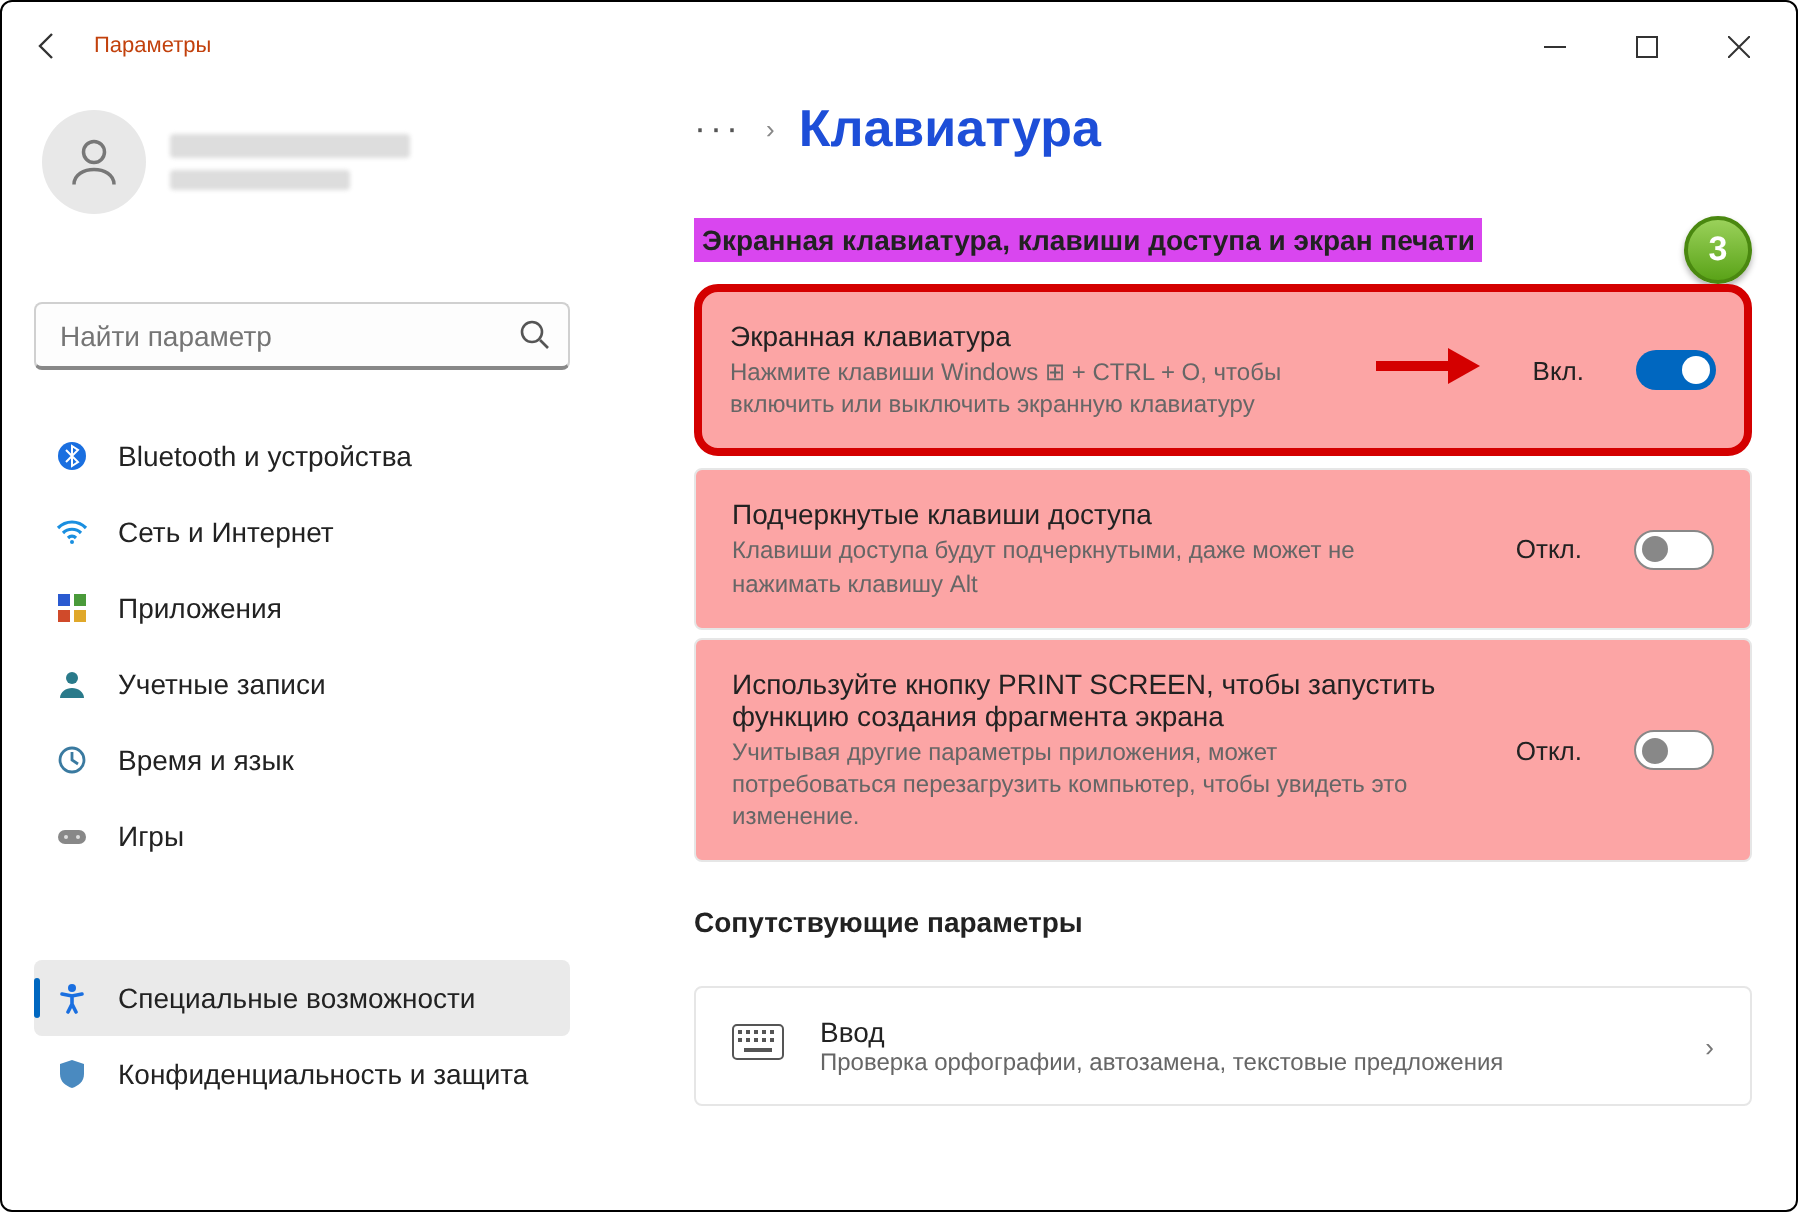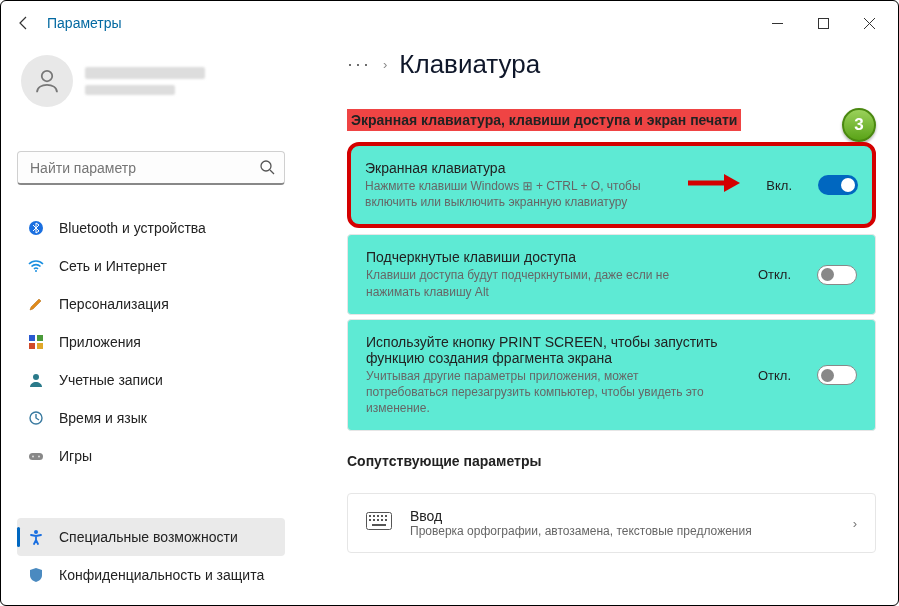--- a/index.html
+++ b/index.html
@@ -1,20 +1,20 @@
 <!DOCTYPE html>
 <html><head>
 <meta charset="utf-8">
 <style>
 * { box-sizing: border-box; margin: 0; padding: 0; font-family: "Segoe UI", -apple-system, sans-serif; }
 body { background: #fff; width: 899px; height: 606px; overflow: hidden; border: 1px solid #000; border-radius: 6px; }
 
 .titlebar { height: 44px; display: flex; align-items: center; padding: 0 6px; }
 .titlebar .back { width: 34px; height: 34px; display: flex; align-items: center; justify-content: center; color: #333; font-size: 16px; }
-.titlebar .title { font-size: 14px; color: #0369a1; margin-left: 6px; }
+.titlebar .title { font-size: 11px; color: #c2410c; margin-left: 6px; }
 .titlebar .spacer { flex: 1; }
 .titlebar .winctrl { width: 46px; height: 32px; display: flex; align-items: center; justify-content: center; color: #333; }
 .titlebar .winctrl svg { width: 11px; height: 11px; }
 
 .body { display: flex; height: calc(100% - 44px); }
 
 .sidebar { width: 300px; padding: 0 16px; }
 .profile { display: flex; align-items: center; gap: 12px; padding: 10px 4px 18px 4px; }
 .avatar { width: 52px; height: 52px; border-radius: 50%; background: #e8e8e8; display: flex; align-items: center; justify-content: center; }
 .profile-text .name { width: 120px; height: 12px; background: #ddd; border-radius: 2px; filter: blur(1px); margin-bottom: 6px; }
@@ -25,29 +25,29 @@
 .nav { margin-top: 24px; }
 .nav-item { display: flex; align-items: center; gap: 14px; height: 38px; padding: 0 10px; border-radius: 4px; font-size: 14px; color: #222; cursor: pointer; position: relative; }
 .nav-item.active { background: #eaeaea; margin-top: 43px; }
 .nav-item.active::before { content: ""; position: absolute; left: 0; top: 9px; bottom: 9px; width: 3px; background: #0067c0; border-radius: 2px; }
 .nav-item .nicon { width: 18px; height: 18px; display: flex; align-items: center; justify-content: center; font-size: 15px; }
 
 .main { flex: 1; padding: 0 22px 0 46px; overflow-y: auto; }
 .breadcrumb { display: flex; align-items: center; gap: 12px; margin-top: 4px; margin-bottom: 28px; }
 .breadcrumb .dots { color: #555; font-size: 18px; letter-spacing: 2px; }
 .breadcrumb .chev { color: #888; font-size: 13px; }
-.breadcrumb h1 { font-size: 26px; font-weight: 400; color: #0f172a; }
-
-.section-title { background: #ef4444; padding: 3px 4px; font-size: 14px; font-weight: 600; color: #222; display: inline-block; margin-bottom: 10px; }
+.breadcrumb h1 { font-size: 26px; font-weight: 700; color: #1d4ed8; }
+
+.section-title { background: #d946ef; padding: 3px 4px; font-size: 14px; font-weight: 600; color: #222; display: inline-block; margin-bottom: 10px; }
 .section-row { display: flex; align-items: center; }
 .section-row .spacer { flex: 1; }
 .annot-badge { width: 34px; height: 34px; border-radius: 50%; background: linear-gradient(#9ad15a,#5aa318); color: #fff; font-weight: 700; font-size: 17px; display: flex; align-items: center; justify-content: center; border: 2px solid #4a8810; box-shadow: 0 2px 3px rgba(0,0,0,.3); }
 
 .card-group { display: flex; flex-direction: column; gap: 4px; margin-bottom: 22px; }
-.card { border: 1px solid #e6e6e6; border-radius: 4px; padding: 14px 18px; display: flex; align-items: center; gap: 14px; background: #5eead4; }
+.card { border: 1px solid #e6e6e6; border-radius: 4px; padding: 14px 18px; display: flex; align-items: center; gap: 14px; background: #fca5a5; }
 .card.highlight { border: 4px solid #d40000; border-radius: 12px; padding: 14px; margin-bottom: 2px; }
 .card .ctext { flex: 1; }
 .card .ctitle { font-size: 14px; color: #222; margin-bottom: 2px; }
 .card .cdesc { font-size: 12px; color: #666; line-height: 1.35; max-width: 340px; }
 .card .clabel { font-size: 13px; color: #222; margin-right: 12px; text-align: center; }
 .toggle { width: 40px; height: 20px; border-radius: 10px; position: relative; }
 .toggle.on { background: #0067c0; }
 .toggle.on::after { content: ""; position: absolute; right: 3px; top: 3px; width: 14px; height: 14px; background: #fff; border-radius: 50%; }
 .toggle.off { background: #fff; border: 1px solid #888; }
 .toggle.off::after { content: ""; position: absolute; left: 3px; top: 2.5px; width: 13px; height: 13px; background: #888; border-radius: 50%; }
@@ -127,28 +127,20 @@
             <svg width="16" height="16" viewBox="0 0 16 16">
               <path d="M1 6c4-4 10-4 14 0M3.5 8.5c2.5-2.5 6.5-2.5 9 0M6 11c1.2-1.2 2.8-1.2 4 0" fill="none" stroke="#1a8fe0" stroke-width="1.6"></path>
               <circle cx="8" cy="13" r="1" fill="#1a8fe0"></circle>
             </svg>
           </span>
           <span>Сеть и Интернет</span>
         </div>
       <div class="nav-item">
           <span class="nicon">
             <svg width="16" height="16" viewBox="0 0 16 16">
-              <path d="M2 14l3-1 8-8-2-2-8 8z" fill="#e08a1a" stroke="#b06a10" stroke-width="0.5"></path>
-            </svg>
-          </span>
-          <span>Персонализация</span>
-        </div>
-      <div class="nav-item">
-          <span class="nicon">
-            <svg width="16" height="16" viewBox="0 0 16 16">
               <rect x="1" y="1" width="6" height="6" fill="#2a5ad0"></rect>
               <rect x="9" y="1" width="6" height="6" fill="#4a9a3a"></rect>
               <rect x="1" y="9" width="6" height="6" fill="#d04a2a"></rect>
               <rect x="9" y="9" width="6" height="6" fill="#e0a82a"></rect>
             </svg>
           </span>
           <span>Приложения</span>
         </div>
       <div class="nav-item">
           <span class="nicon">
@@ -223,21 +215,21 @@
               <path d="M38 2 L54 11 L38 20 Z" fill="#d40000"></path>
             </svg>
         </span>
         <span class="clabel">Вкл.</span>
         <div class="toggle on"></div>
       </div>
 
       <div class="card">
         <div class="ctext">
           <div class="ctitle">Подчеркнутые клавиши доступа</div>
-          <div class="cdesc">Клавиши доступа будут подчеркнутыми, даже если не нажимать клавишу Alt</div>
+          <div class="cdesc">Клавиши доступа будут подчеркнутыми, даже может не нажимать клавишу Alt</div>
         </div>
         <span class="clabel">Откл.</span>
         <div class="toggle off"></div>
       </div>
 
       <div class="card">
         <div class="ctext">
           <div class="ctitle">Используйте кнопку PRINT SCREEN, чтобы запустить функцию создания фрагмента экрана</div>
           <div class="cdesc">Учитывая другие параметры приложения, может потребоваться перезагрузить компьютер, чтобы увидеть это изменение.</div>
         </div>

